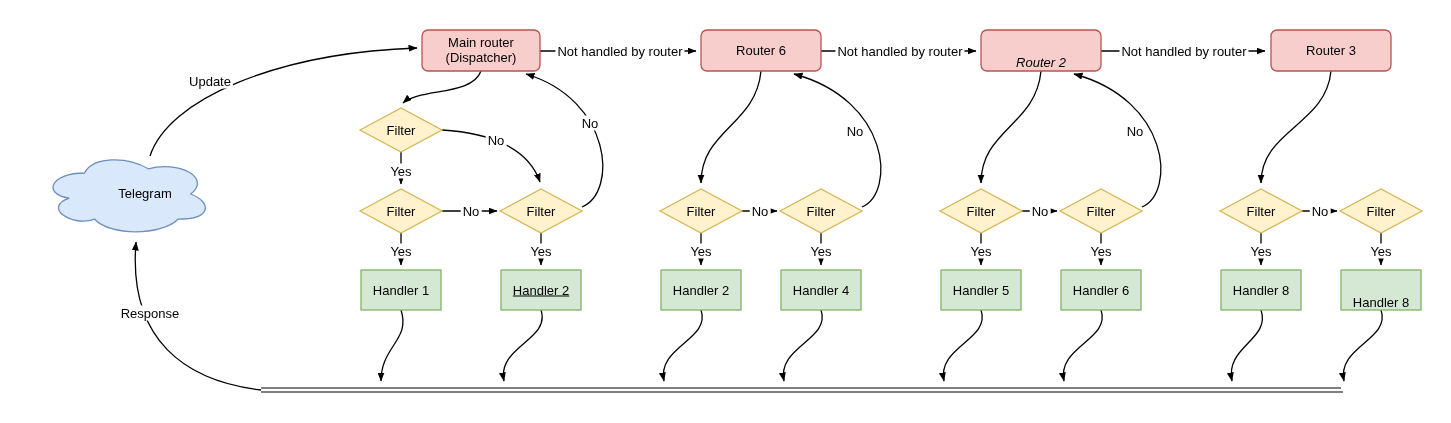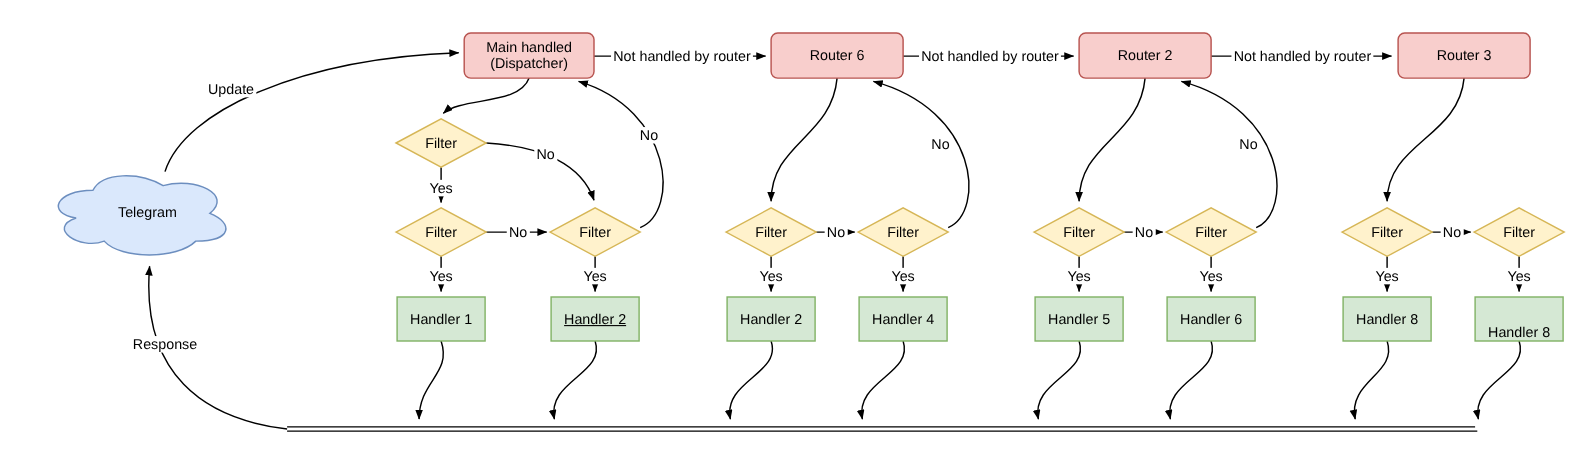--- a/index.html
+++ b/index.html
@@ -103,27 +103,27 @@
     <rect class="shape-handler" x="361" y="270" width="80" height="40"></rect>
     <rect class="shape-handler" x="501" y="270" width="80" height="40"></rect>
     <rect class="shape-handler" x="661" y="270" width="80" height="40"></rect>
     <rect class="shape-handler" x="781" y="270" width="80" height="40"></rect>
     <rect class="shape-handler" x="941" y="270" width="80" height="40"></rect>
     <rect class="shape-handler" x="1061" y="270" width="80" height="40"></rect>
     <rect class="shape-handler" x="1221" y="270" width="80" height="40"></rect>
     <rect class="shape-handler" x="1341" y="270" width="80" height="40"></rect>
   </svg>
 
-  <div class="lbl" style="left:134px;top:193px;">Telegram</div>
+  <div class="lbl" style="left:145px;top:193px;">Telegram</div>
   <div class="lbl" style="left:481px;top:50px;">
-    <div>Main handled</div>
+    <div>Main router</div>
     <div>(Dispatcher)</div>
   </div>
   <div class="lbl" style="left:761px;top:50px;">Router 6</div>
-  <div class="lbl" style="left:1041px;top:50px;">Router 2</div>
+  <div class="lbl" style="left:1041px;top:62px;font-style:italic;">Router 2</div>
   <div class="lbl" style="left:1331px;top:50px;">Router 3</div>
 
   <div class="lbl" style="left:401px;top:130px;">Filter</div>
   <div class="lbl" style="left:401px;top:211px;">Filter</div>
   <div class="lbl" style="left:541px;top:211px;">Filter</div>
   <div class="lbl" style="left:701px;top:211px;">Filter</div>
   <div class="lbl" style="left:821px;top:211px;">Filter</div>
   <div class="lbl" style="left:981px;top:211px;">Filter</div>
   <div class="lbl" style="left:1101px;top:211px;">Filter</div>
   <div class="lbl" style="left:1261px;top:211px;">Filter</div>

